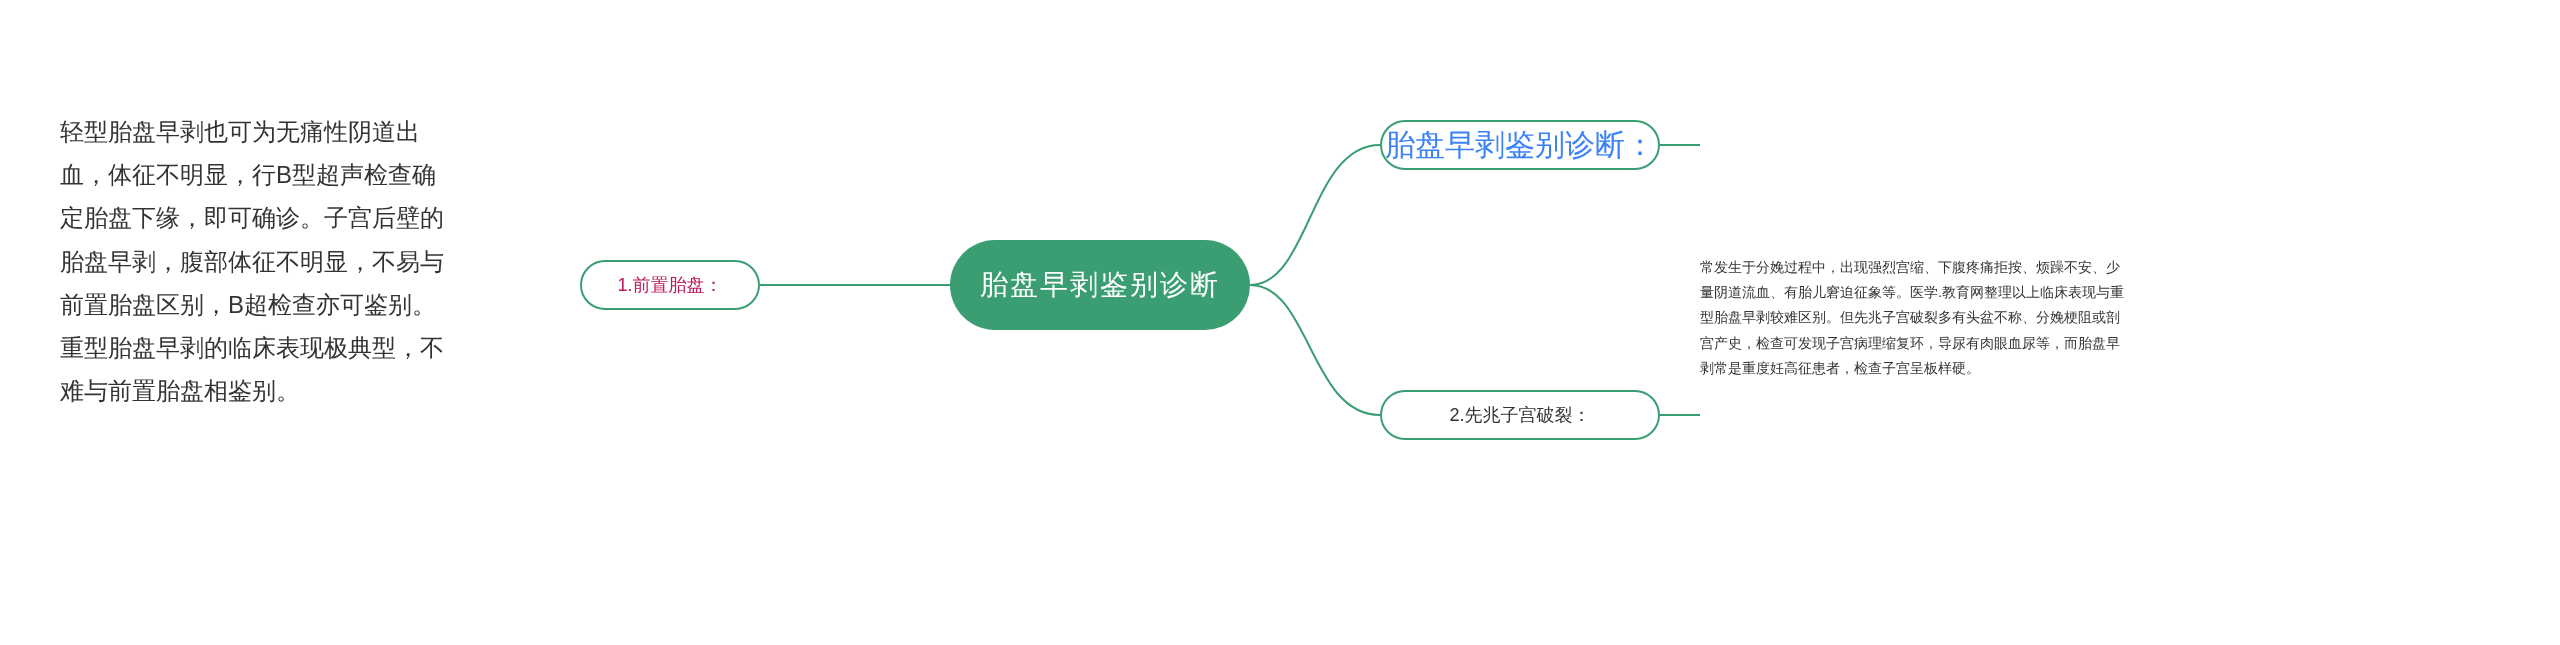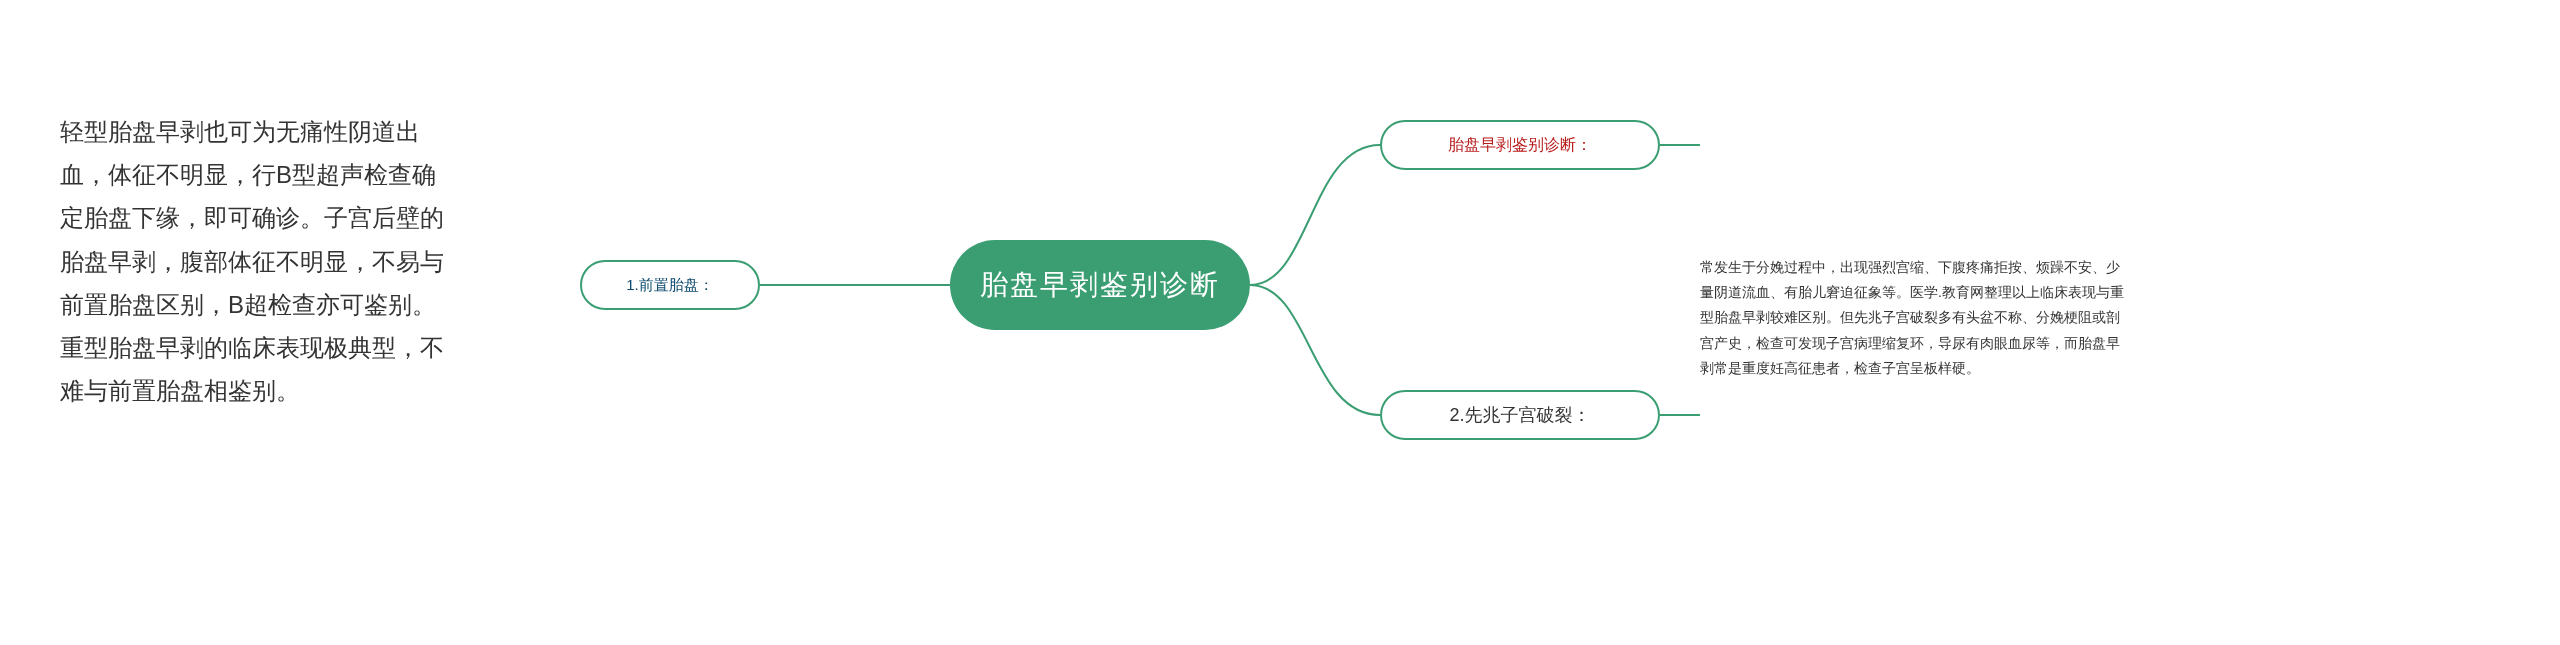--- a/index.html
+++ b/index.html
@@ -56,42 +56,42 @@
       height: 50px;
       border: 2px solid #3a9e72;
       border-radius: 25px;
       display: flex;
       align-items: center;
       justify-content: center;
       background: #fff;
       z-index: 10;
     }
     .left-branch-text {
-      color: #0c4a6e;
-      font-size: 15px;
+      color: #be185d;
+      font-size: 18px;
     }
 
     
     .right-top-node {
       position: absolute;
       left: 1380px;
       top: 120px;
       width: 280px;
       height: 50px;
       border: 2px solid #3a9e72;
       border-radius: 25px;
       display: flex;
       align-items: center;
       justify-content: center;
       background: #fff;
       z-index: 10;
     }
     .right-top-text {
-      color: #b91c1c;
-      font-size: 16px;
+      color: #3b82f6;
+      font-size: 30px;
     }
 
     
     .right-bottom-node {
       position: absolute;
       left: 1380px;
       top: 390px;
       width: 280px;
       height: 50px;
       border: 2px solid #3a9e72;

